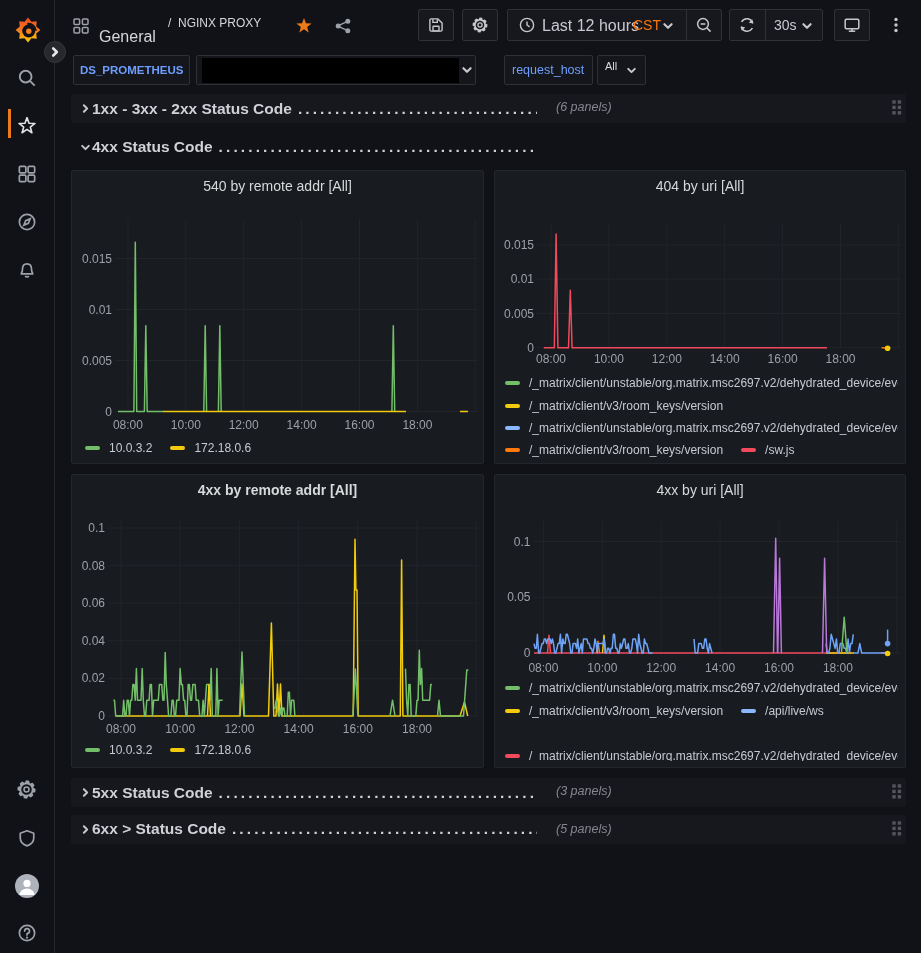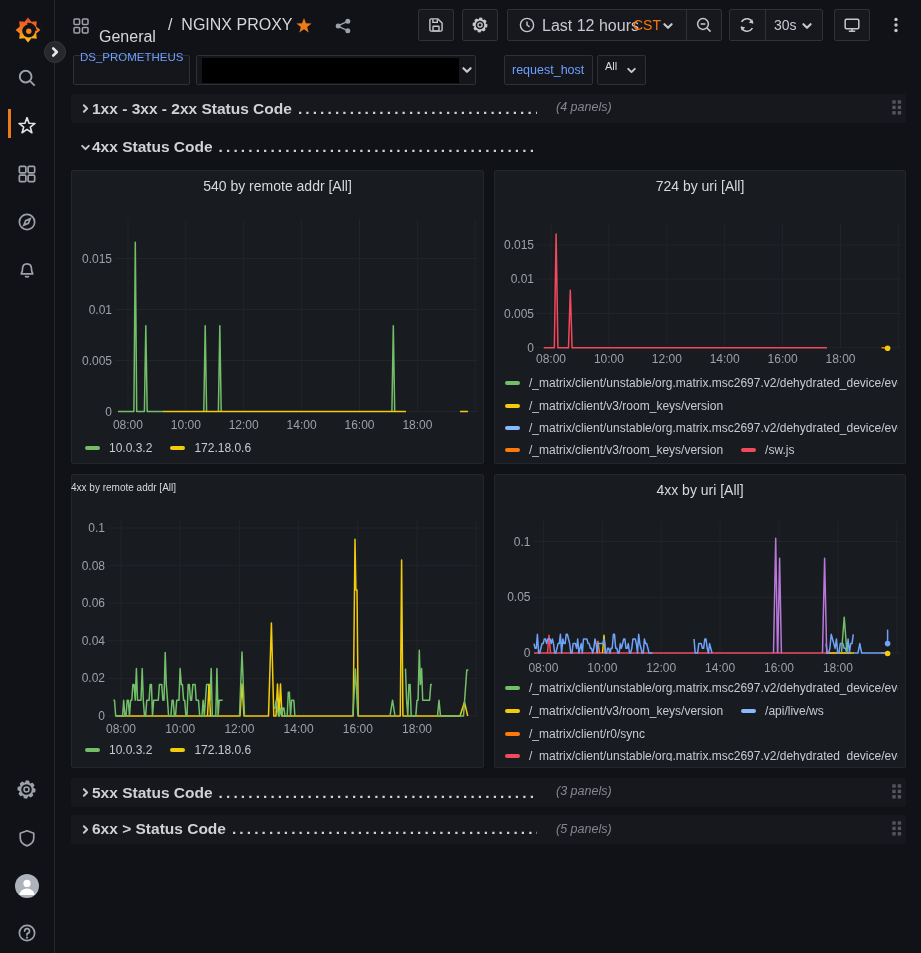--- a/index.html
+++ b/index.html
@@ -72,21 +72,21 @@
   </svg>
 <svg style="position:absolute;left:73px;top:18px" width="16" height="16" viewBox="0 0 16 16">
     <g fill="none" stroke="#9DA1A8" stroke-width="1.5">
       <rect x="1" y="1" width="5.6" height="5.6" rx="1"></rect>
       <rect x="9.4" y="1" width="5.6" height="5.6" rx="1"></rect>
       <rect x="1" y="9.4" width="5.6" height="5.6" rx="1"></rect>
       <rect x="9.4" y="9.4" width="5.6" height="5.6" rx="1"></rect>
     </g>
   </svg>
 <div style="position:absolute;left:99px;top:28px;font-size:16px;color:#d5d6db">General</div>
-<div style="position:absolute;left:168px;top:16px;font-size:16px;color:#d5d6db">/&nbsp; NGINX PROXY</div>
+<div style="position:absolute;left:168px;top:16px;font-size:12px;color:#d5d6db">/&nbsp; NGINX PROXY</div>
 <svg style="position:absolute;left:296px;top:18px" width="16" height="16" viewBox="0 0 16 16">
     <path d="M8.00,0.00 L9.94,5.33 L15.61,5.53 L11.14,9.02 L12.70,14.47 L8.00,11.30 L3.30,14.47 L4.86,9.02 L0.39,5.53 L6.06,5.33 Z" fill="#EB7B18"></path>
   </svg>
 <svg style="position:absolute;left:335px;top:18px" width="16" height="16" viewBox="0 0 16 16">
     <g fill="#9DA1A8">
       <circle cx="12.8" cy="3.2" r="2.5"></circle>
       <circle cx="3.2" cy="8" r="2.5"></circle>
       <circle cx="12.8" cy="12.8" r="2.5"></circle>
     </g>
     <g stroke="#9DA1A8" stroke-width="1.4">
@@ -150,39 +150,39 @@
     </g>
   </svg>
 <svg style="position:absolute;left:888px;top:17px" width="16" height="16" viewBox="0 0 16 16">
     <g fill="#c7c8cd">
       <circle cx="8" cy="2.5" r="1.7"></circle>
       <circle cx="8" cy="8" r="1.7"></circle>
       <circle cx="8" cy="13.5" r="1.7"></circle>
     </g>
   </svg>
 <div class="vbox" style="left:73px;width:117px"></div>
-<div style="position:absolute;left:80px;top:51px;font-size:11.5px;font-weight:normal;color:#6E9FFF">DS_PROMETHEUS</div>
+<div style="position:absolute;left:80px;top:64px;font-size:11.5px;font-weight:bold;color:#6E9FFF">DS_PROMETHEUS</div>
 <div class="vbox" style="left:196px;width:280px"></div>
 <div style="position:absolute;left:202px;top:58px;width:257px;height:25px;background:#000"></div>
 <svg style="position:absolute;left:461px;top:64px" width="12" height="12" viewBox="0 0 10 10">
     <path d="M2,3.5 L5,6.5 L8,3.5" fill="none" stroke="#c7c8cd" stroke-width="1.8" stroke-linecap="round" stroke-linejoin="round"></path>
   </svg>
 <div class="vbox" style="left:504px;width:89px"></div>
 <div style="position:absolute;left:512px;top:63px;font-size:12.5px;color:#6E9FFF">request_host</div>
 <div class="vbox" style="left:597px;width:49px"></div>
 <div style="position:absolute;left:605px;top:60px;font-size:11px;color:#d8d9da">All</div>
 <svg style="position:absolute;left:626px;top:65px" width="11" height="11" viewBox="0 0 10 10">
     <path d="M2,3.5 L5,6.5 L8,3.5" fill="none" stroke="#c7c8cd" stroke-width="1.8" stroke-linecap="round" stroke-linejoin="round"></path>
   </svg>
 <div style="position:absolute;left:71px;top:94px;width:835px;height:29px;background:#17181e;border-radius:2px"></div>
 <svg style="position:absolute;left:80px;top:103.0px" width="11" height="11" viewBox="0 0 10 10">
     <path d="M3.5,2 L6.5,5 L3.5,8" fill="none" stroke="#c7c8cd" stroke-width="1.8" stroke-linecap="round" stroke-linejoin="round"></path>
   </svg>
 <div style="position:absolute;left:92px;top:100px;width:445px;height:19px;overflow:hidden;white-space:nowrap;font-size:15.5px;font-weight:bold;color:#d0d1d7">1xx - 3xx - 2xx Status Code<span style="letter-spacing:3.1px;margin-left:6px">............................................................................................................................................</span></div>
-<div style="position:absolute;left:556px;top:100px;font-size:12.5px;font-style:italic;color:#85878e">(4 panels)</div>
+<div style="position:absolute;left:556px;top:100px;font-size:12.5px;font-style:italic;color:#85878e">(6 panels)</div>
 <svg style="position:absolute;left:892px;top:99.5px" width="10" height="18" viewBox="0 0 10 18">
     <g fill="#53565e">
       <rect x="0.3" y="0.3" width="3.4" height="3.4"></rect>
       <rect x="5.7" y="0.3" width="3.4" height="3.4"></rect>
       <rect x="0.3" y="5.7" width="3.4" height="3.4"></rect>
       <rect x="5.7" y="5.7" width="3.4" height="3.4"></rect>
       <rect x="0.3" y="11.100000000000001" width="3.4" height="3.4"></rect>
       <rect x="5.7" y="11.100000000000001" width="3.4" height="3.4"></rect>
     </g>
   </svg>
@@ -246,21 +246,21 @@
       <text x="172.7" y="259" text-anchor="middle" font-size="12" fill="#9da0a8">12:00</text>
       <text x="230.6" y="259" text-anchor="middle" font-size="12" fill="#9da0a8">14:00</text>
       <text x="288.5" y="259" text-anchor="middle" font-size="12" fill="#9da0a8">16:00</text>
       <text x="346.4" y="259" text-anchor="middle" font-size="12" fill="#9da0a8">18:00</text>
       <path d="M47,241.5 H62.9 L64.3,72.2 L65.7,241.5 H73.4 L74.8,155.8 L76.2,241.5 H92 M132.8,241.5 L134.2,155.8 L135.6,241.5 M147.4,241.5 L148.8,155.8 L150.2,241.5 M320.9,241.5 L322.3,155.8 L323.7,241.5" fill="none" stroke="#73BF69" stroke-width="1.5" stroke-linejoin="round"></path>
       <path d="M92,241.5 H335 M389,241.5 H397" fill="none" stroke="#F2CC0C" stroke-width="1.5" stroke-linejoin="round"></path>
     </svg>
   </div>
 <div style="position:absolute;left:85px;top:440px;width:393px;height:17px;overflow:hidden;white-space:nowrap;font-size:12px;color:#c8c9d3"><span style="display:inline-block;width:15px;height:4.5px;border-radius:2.2px;background:#73BF69;vertical-align:middle;margin-right:9px;margin-left:0"></span><span style="vertical-align:middle;margin-right:18px">10.0.3.2</span><span style="display:inline-block;width:15px;height:4.5px;border-radius:2.2px;background:#F2CC0C;vertical-align:middle;margin-right:9px;margin-left:0"></span><span style="vertical-align:middle;margin-right:18px">172.18.0.6</span></div>
 <div style="position:absolute;left:494px;top:170px;width:412px;height:294px;background:#181b1f;border:1px solid #23262b;border-radius:2px"></div>
-<div style="position:absolute;left:494px;top:178px;width:412px;text-align:center;font-size:14px;font-weight:500;color:#d8d9da">724 by uri [All]</div>
+<div style="position:absolute;left:494px;top:178px;width:412px;text-align:center;font-size:14px;font-weight:500;color:#d8d9da">404 by uri [All]</div>
 <div style="position:absolute;left:494px;top:170px;width:412px;height:294px">
     <svg style="position:absolute;left:0px;top:0px" width="412" height="294" viewBox="0 0 412 294">
       <line x1="57.0" y1="54" x2="57.0" y2="177.8" stroke="#22242a" stroke-width="1"></line>
       <line x1="114.9" y1="54" x2="114.9" y2="177.8" stroke="#22242a" stroke-width="1"></line>
       <line x1="172.8" y1="54" x2="172.8" y2="177.8" stroke="#22242a" stroke-width="1"></line>
       <line x1="230.7" y1="54" x2="230.7" y2="177.8" stroke="#22242a" stroke-width="1"></line>
       <line x1="288.6" y1="54" x2="288.6" y2="177.8" stroke="#22242a" stroke-width="1"></line>
       <line x1="346.5" y1="54" x2="346.5" y2="177.8" stroke="#22242a" stroke-width="1"></line>
       <line x1="404.4" y1="54" x2="404.4" y2="177.8" stroke="#22242a" stroke-width="1"></line>
       <line x1="43" y1="177.8" x2="407" y2="177.8" stroke="#22242a" stroke-width="1"></line>
@@ -282,21 +282,21 @@
       <circle cx="393.6" cy="178.3" r="2.8" fill="#F2CC0C"></circle>
     </svg>
   </div>
 <div style="position:absolute;left:495px;top:372px;width:410px;height:85px;overflow:hidden">
 <div style="position:absolute;left:10px;top:3px;width:393px;height:17px;overflow:hidden;white-space:nowrap;font-size:12px;color:#c8c9d3"><span style="display:inline-block;width:15px;height:4.5px;border-radius:2.2px;background:#73BF69;vertical-align:middle;margin-right:9px;margin-left:0"></span><span style="vertical-align:middle;margin-right:18px">/_matrix/client/unstable/org.matrix.msc2697.v2/dehydrated_device/events</span></div>
 <div style="position:absolute;left:10px;top:26px;width:393px;height:17px;overflow:hidden;white-space:nowrap;font-size:12px;color:#c8c9d3"><span style="display:inline-block;width:15px;height:4.5px;border-radius:2.2px;background:#F2CC0C;vertical-align:middle;margin-right:9px;margin-left:0"></span><span style="vertical-align:middle;margin-right:18px">/_matrix/client/v3/room_keys/version</span></div>
 <div style="position:absolute;left:10px;top:48px;width:393px;height:17px;overflow:hidden;white-space:nowrap;font-size:12px;color:#c8c9d3"><span style="display:inline-block;width:15px;height:4.5px;border-radius:2.2px;background:#8AB8FF;vertical-align:middle;margin-right:9px;margin-left:0"></span><span style="vertical-align:middle;margin-right:18px">/_matrix/client/unstable/org.matrix.msc2697.v2/dehydrated_device/events</span></div>
 <div style="position:absolute;left:10px;top:70px;width:393px;height:17px;overflow:hidden;white-space:nowrap;font-size:12px;color:#c8c9d3"><span style="display:inline-block;width:15px;height:4.5px;border-radius:2.2px;background:#FF780A;vertical-align:middle;margin-right:9px;margin-left:0"></span><span style="vertical-align:middle;margin-right:18px">/_matrix/client/v3/room_keys/version</span><span style="display:inline-block;width:15px;height:4.5px;border-radius:2.2px;background:#F2495C;vertical-align:middle;margin-right:9px;margin-left:0"></span><span style="vertical-align:middle;margin-right:18px">/sw.js</span></div>
 </div>
 <div style="position:absolute;left:71px;top:474px;width:413px;height:294px;background:#181b1f;border:1px solid #23262b;border-radius:2px"></div>
-<div style="position:absolute;left:71px;top:482px;width:413px;font-size:10px;font-weight:400;color:#d8d9da">4xx by remote addr [All]</div>
+<div style="position:absolute;left:71px;top:482px;width:413px;text-align:center;font-size:14px;font-weight:700;color:#d8d9da">4xx by remote addr [All]</div>
 <div style="position:absolute;left:71px;top:474px;width:413px;height:294px">
     <svg style="position:absolute;left:0px;top:0px" width="413" height="294" viewBox="0 0 413 294">
       <line x1="50.0" y1="47" x2="50.0" y2="242.0" stroke="#22242a" stroke-width="1"></line>
       <line x1="109.2" y1="47" x2="109.2" y2="242.0" stroke="#22242a" stroke-width="1"></line>
       <line x1="168.4" y1="47" x2="168.4" y2="242.0" stroke="#22242a" stroke-width="1"></line>
       <line x1="227.6" y1="47" x2="227.6" y2="242.0" stroke="#22242a" stroke-width="1"></line>
       <line x1="286.8" y1="47" x2="286.8" y2="242.0" stroke="#22242a" stroke-width="1"></line>
       <line x1="346.0" y1="47" x2="346.0" y2="242.0" stroke="#22242a" stroke-width="1"></line>
       <line x1="405.2" y1="47" x2="405.2" y2="242.0" stroke="#22242a" stroke-width="1"></line>
       <line x1="37" y1="242.0" x2="407" y2="242.0" stroke="#22242a" stroke-width="1"></line>
@@ -367,14 +367,13 @@
       <path d="M279.5,179.0 L281.7,64.2 L283.5,179.0 M283.8,179.0 L285.6,84.2 L287.4,179.0" fill="none" stroke="#B877D9" stroke-width="1.5" stroke-linejoin="round"></path>
       <path d="M328.5,179.0 L330.6,84.2 L332.7,179.0" fill="none" stroke="#B877D9" stroke-width="1.5" stroke-linejoin="round"></path>
       <path d="M347.5,179.0 L350.2,143.3 L353,179.0" fill="none" stroke="#73BF69" stroke-width="1.5" stroke-linejoin="round"></path>
       <circle cx="393.6" cy="169.6" r="2.8" fill="#6FA3F7"></circle>
       <circle cx="393.6" cy="179.5" r="2.8" fill="#F2CC0C"></circle>
     </svg>
   </div>
 <div style="position:absolute;left:495px;top:678px;width:410px;height:83px;overflow:hidden">
 <div style="position:absolute;left:10px;top:2px;width:393px;height:17px;overflow:hidden;white-space:nowrap;font-size:12px;color:#c8c9d3"><span style="display:inline-block;width:15px;height:4.5px;border-radius:2.2px;background:#73BF69;vertical-align:middle;margin-right:9px;margin-left:0"></span><span style="vertical-align:middle;margin-right:18px">/_matrix/client/unstable/org.matrix.msc2697.v2/dehydrated_device/events</span></div>
 <div style="position:absolute;left:10px;top:25px;width:393px;height:17px;overflow:hidden;white-space:nowrap;font-size:12px;color:#c8c9d3"><span style="display:inline-block;width:15px;height:4.5px;border-radius:2.2px;background:#F2CC0C;vertical-align:middle;margin-right:9px;margin-left:0"></span><span style="vertical-align:middle;margin-right:18px">/_matrix/client/v3/room_keys/version</span><span style="display:inline-block;width:15px;height:4.5px;border-radius:2.2px;background:#8AB8FF;vertical-align:middle;margin-right:9px;margin-left:0"></span><span style="vertical-align:middle;margin-right:18px">/api/live/ws</span></div>
-<div style="position:absolute;left:10px;top:48px;width:393px;height:17px;overflow:hidden;white-space:nowrap;font-size:12px;color:#c8c9d3"><span style="display:inline-block;width:15px;height:4.5px;border-radius:2.2px;background:#FF780A;vertical-align:middle;margin-right:9px;margin-left:0"></span><span style="vertical-align:middle;margin-right:18px">/_matrix/client/r0/sync</span></div>
 <div style="position:absolute;left:10px;top:70px;width:393px;height:17px;overflow:hidden;white-space:nowrap;font-size:12px;color:#c8c9d3"><span style="display:inline-block;width:15px;height:4.5px;border-radius:2.2px;background:#F2495C;vertical-align:middle;margin-right:9px;margin-left:0"></span><span style="vertical-align:middle;margin-right:18px">/_matrix/client/unstable/org.matrix.msc2697.v2/dehydrated_device/events</span></div>
 </div>
 </body></html>

